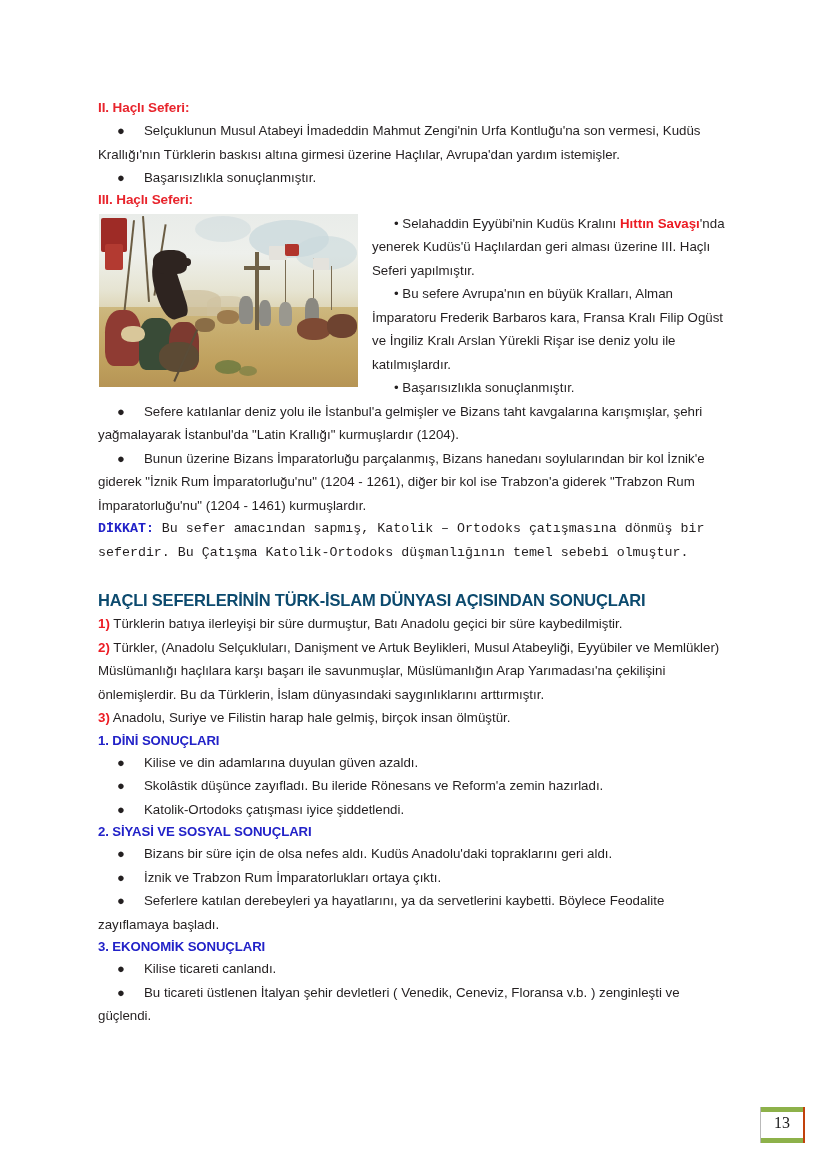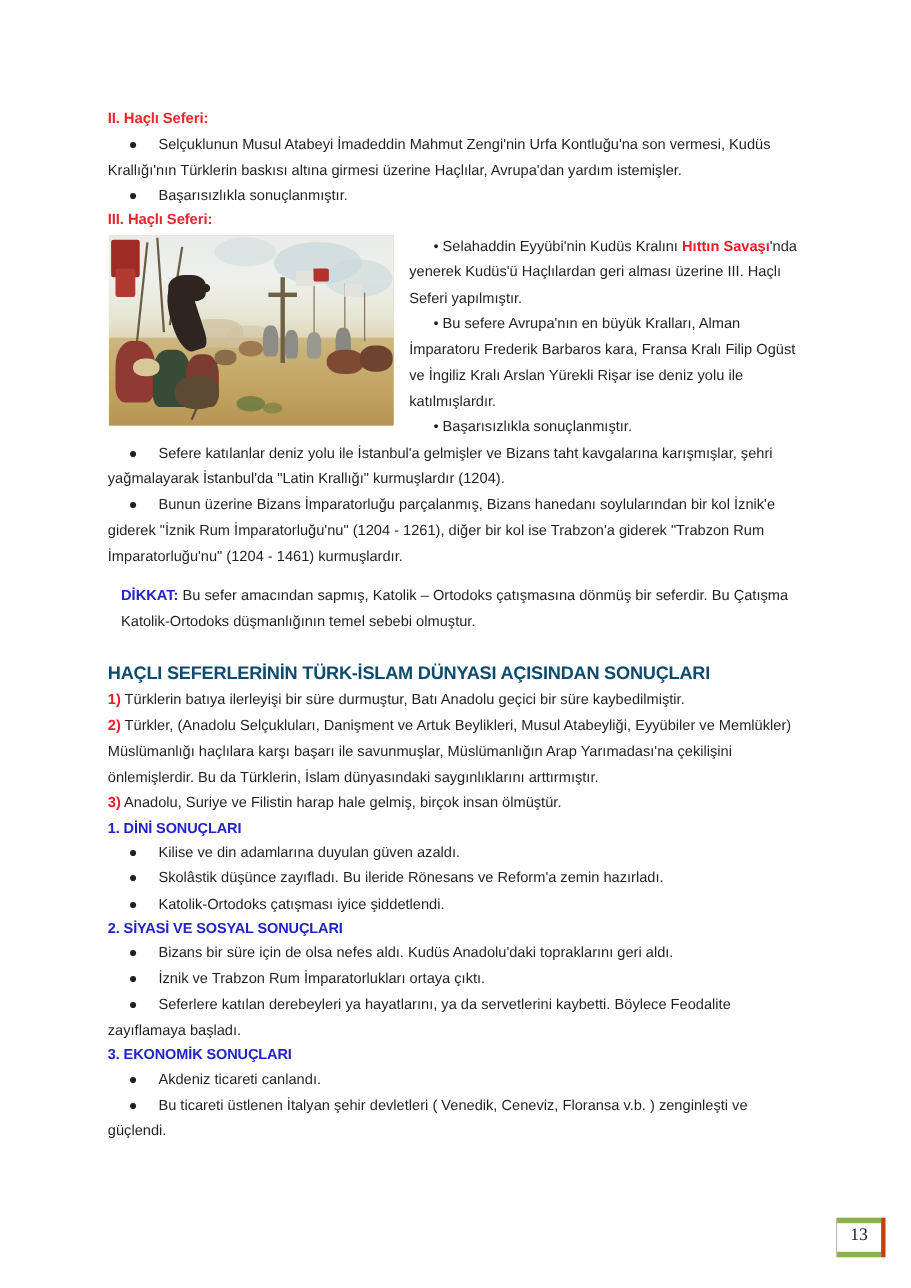--- a/index.html
+++ b/index.html
@@ -50,22 +50,23 @@
     font-size: 13.2px;
     line-height: 21px;
     margin: 0;
     letter-spacing: -0.1px;
   }
 
   
   .para {
     font-size: 13.3px;
     line-height: 23.5px;
-    margin: 12px;
-    color: #231f20;
+    margin: 0;
+    color: #231f20;
+    font-family: Liberation Mono, monospace;
   }
   .bullet-row {
     font-size: 13.3px;
     line-height: 23.5px;
     color: #231f20;
     position: relative;
     padding-left: 0;
   }
   .bullet-row .dot {
     display: inline-block;
@@ -212,21 +213,21 @@
   .clear { clear: both; }
 
   
   .pagenum {
     position: absolute;
     left: 760px;
     top: 1107px;
     width: 45px;
     height: 36px;
     border-left: 1px solid #b9b9b9;
-    border-right: 4px solid #c2410c;
+    border-right: 2px solid #c2410c;
     background: #ffffff;
     box-sizing: border-box;
   }
   .pagenum .bar-top,
   .pagenum .bar-bottom {
     position: absolute;
     left: 0;
     width: 100%;
     height: 5px;
     background: #8db14a;
@@ -347,21 +348,21 @@
     </div>
     <div class="bullet-row">
       <span class="dot">●</span><span class="btext">İznik ve Trabzon Rum İmparatorlukları ortaya çıktı.</span>
     </div>
     <div class="bullet-row">
       <span class="dot">●</span><span class="btext">Seferlere katılan derebeyleri ya hayatlarını, ya da servetlerini kaybetti. Böylece Feodalite zayıflamaya başladı.</span>
     </div>
 
     <h4 class="blue-head">3. EKONOMİK SONUÇLARI</h4>
     <div class="bullet-row">
-      <span class="dot">●</span><span class="btext">Akdeniz ticareti canlandı.</span>
+      <span class="dot">●</span><span class="btext">Kilise ticareti canlandı.</span>
     </div>
     <div class="bullet-row">
       <span class="dot">●</span><span class="btext">Bu ticareti üstlenen İtalyan şehir devletleri ( Venedik, Ceneviz, Floransa v.b. ) zenginleşti ve güçlendi.</span>
     </div>
 
   </div>
 
   <div class="pagenum">
     <div class="bar-top"></div>
     <div class="num">13</div>

